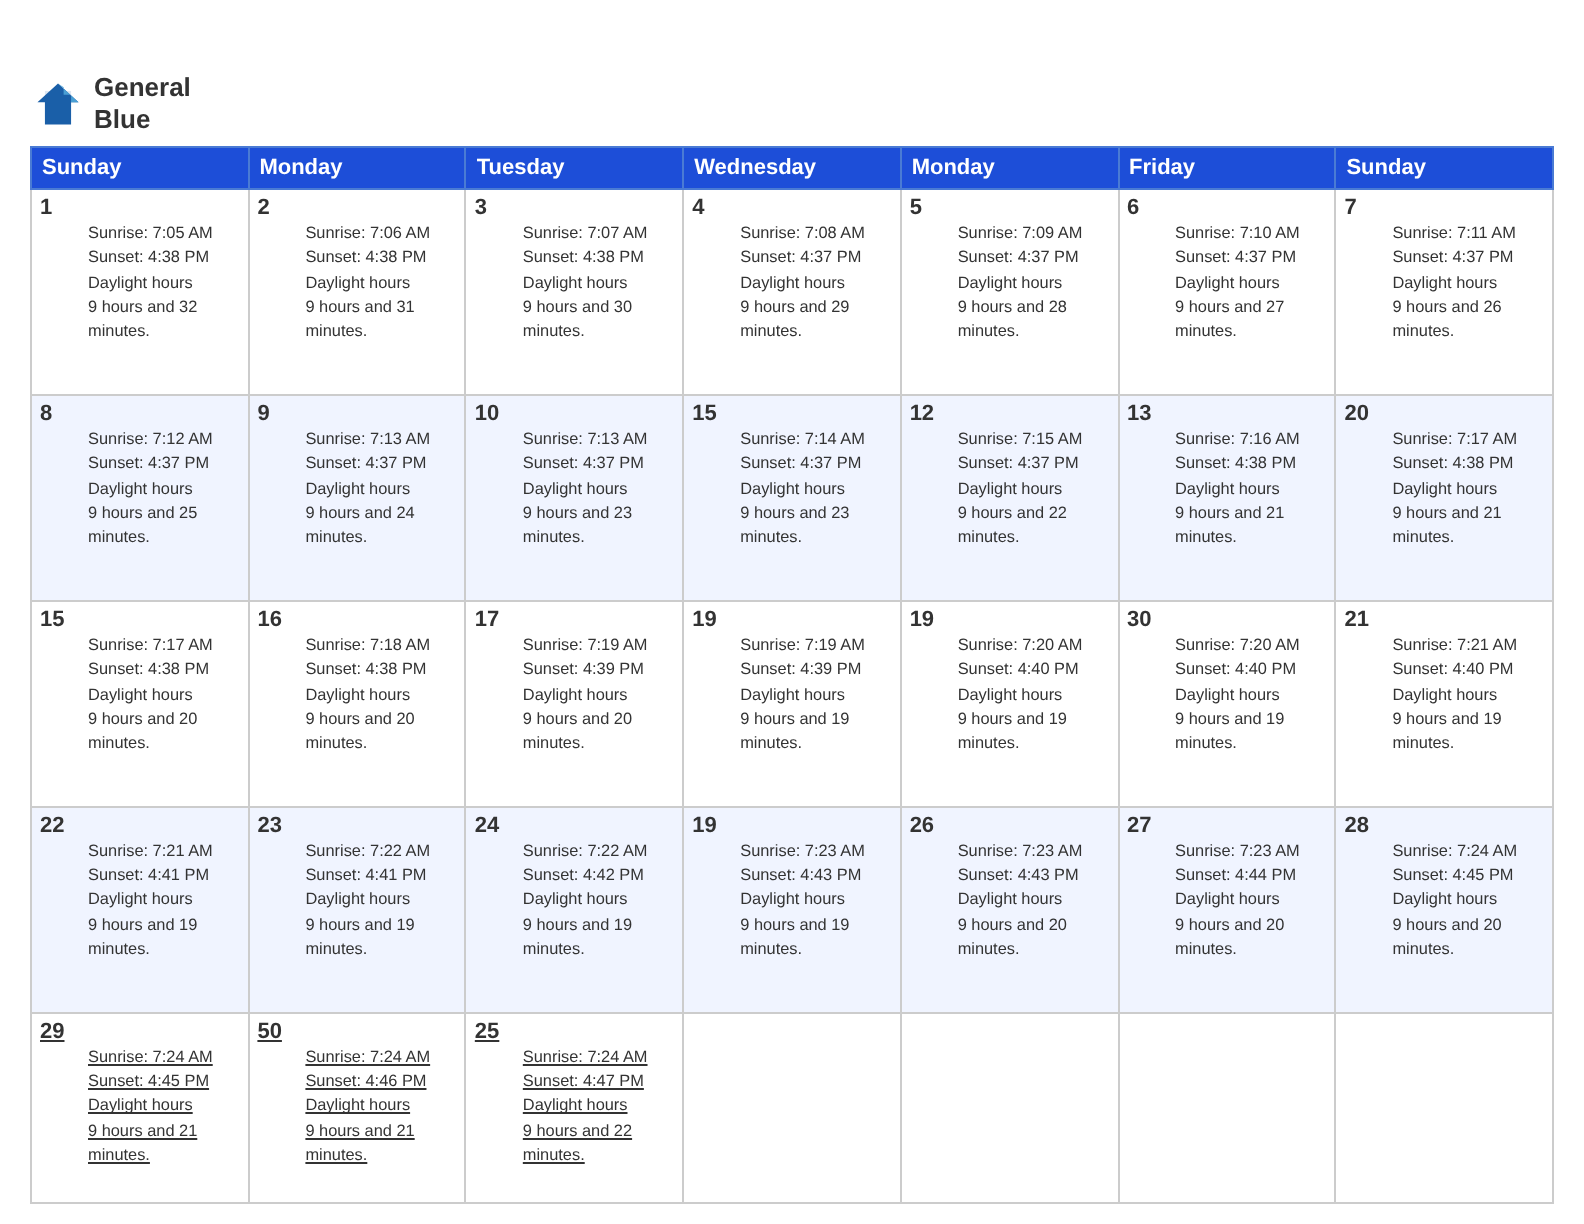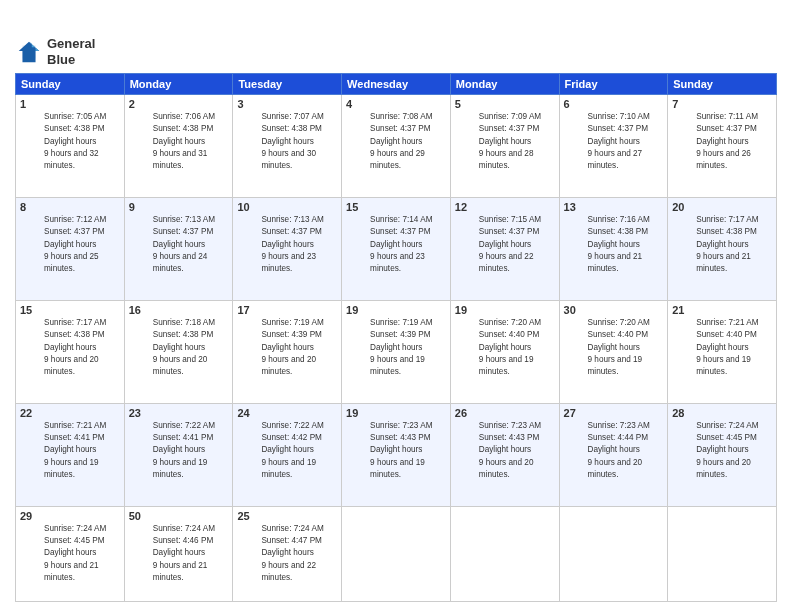--- a/index.html
+++ b/index.html
@@ -70,20 +70,21 @@
     .calendar td {
       border: 1px solid #ccc;
       vertical-align: top;
       padding: 3px 4px;
       font-size: 8.5px;
       color: #333;
       height: 88px;
     }
     .calendar tr:last-child td {
       height: 78px;
+      text-decoration: underline;
     }
     .day-num {
       font-size: 11px;
       font-weight: bold;
       display: block;
       margin-bottom: 1px;
     }
     .day-info {
       line-height: 1.5;
       font-size: 8.2px;

